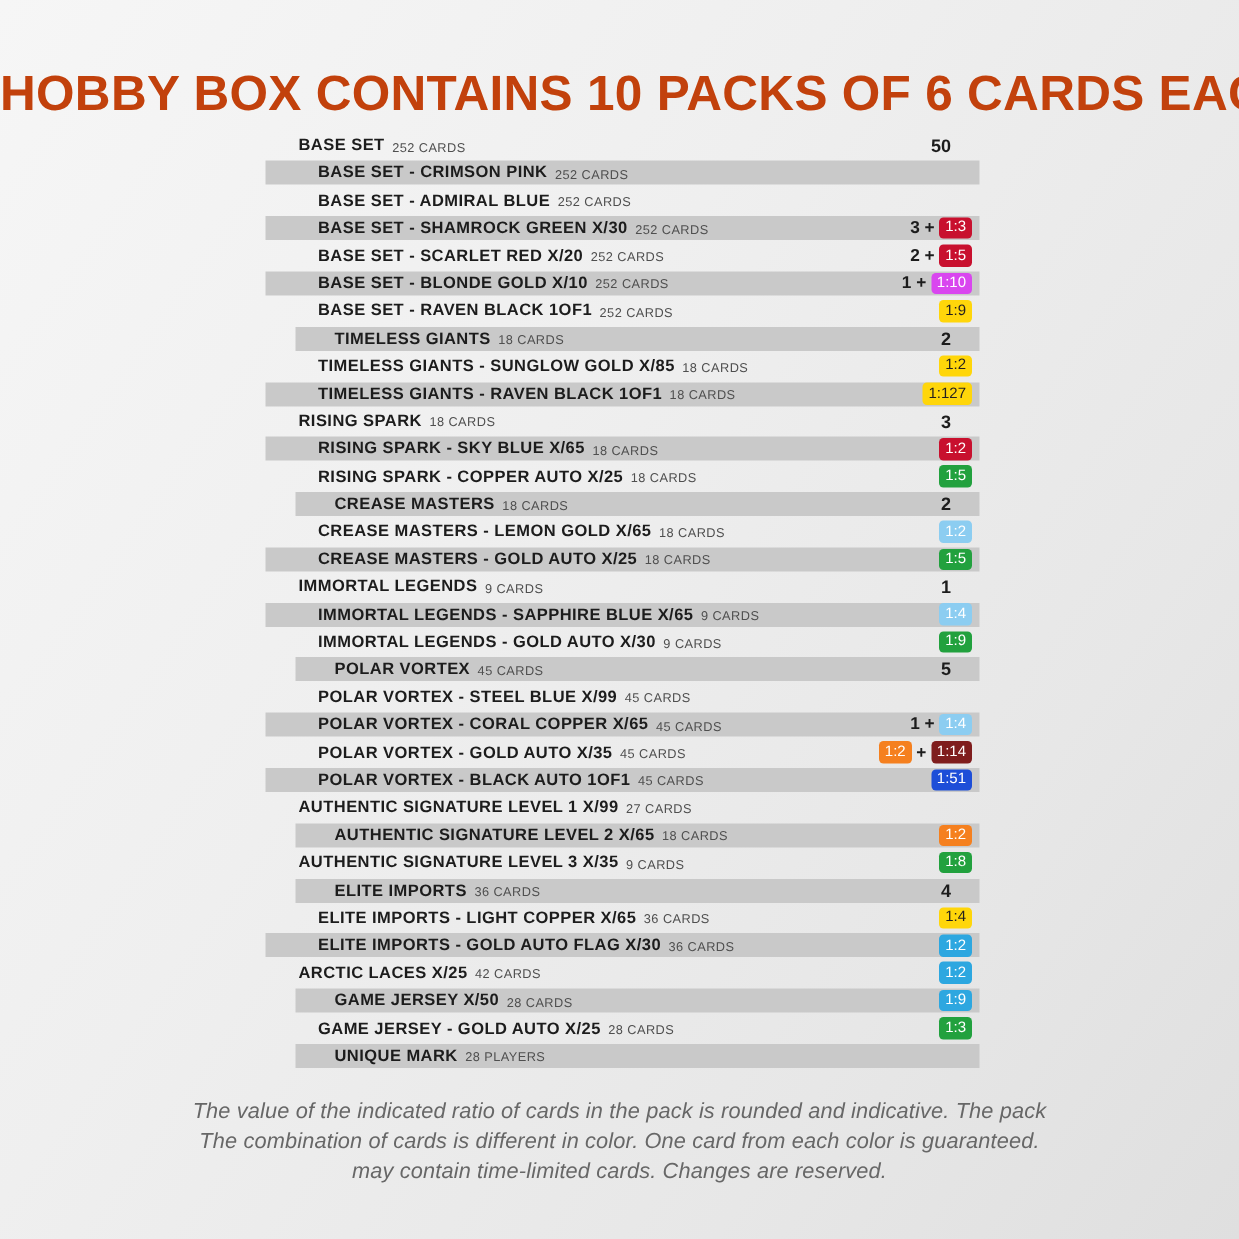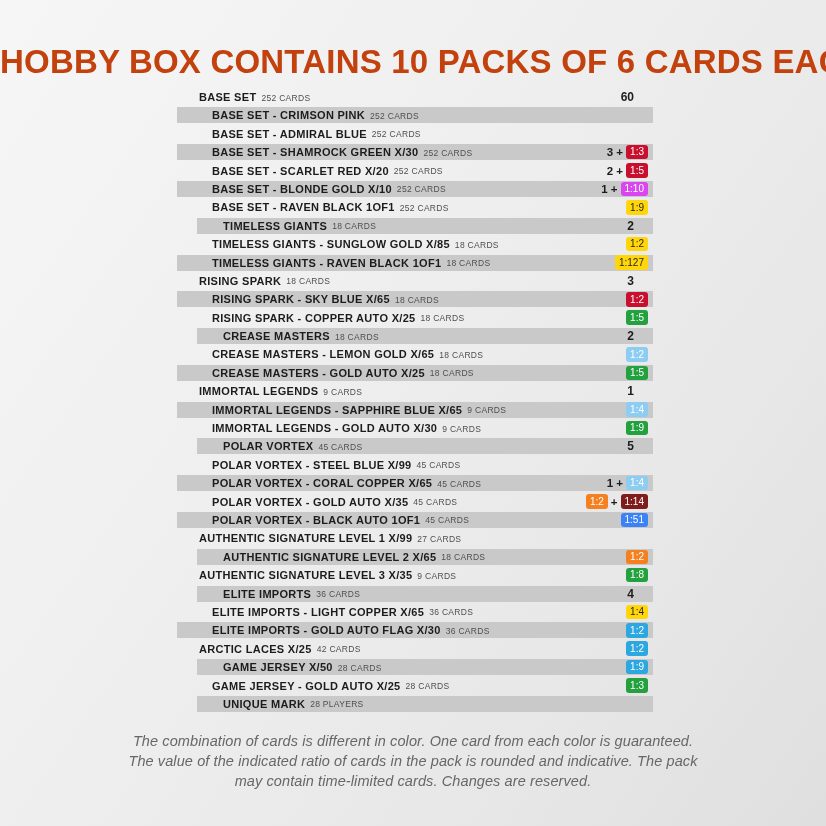--- a/index.html
+++ b/index.html
@@ -100,21 +100,21 @@
 </head>
 <body>
 
 <div class="sheet">
   <div class="title">HOBBY BOX CONTAINS 10 PACKS OF 6 CARDS EACH</div>
   <div class="table" id="rows">
       <div class="row">
         <span class="row-label">BASE SET</span>
         <span class="row-count">252 CARDS</span>
         <span class="row-value">
-          <span class="val-num">60</span>
+          <span class="val-num">50</span>
         </span>
       </div>
       <div class="row shaded indent">
         <span class="row-label">BASE SET - CRIMSON PINK</span>
         <span class="row-count">252 CARDS</span>
         <span class="row-value"></span>
       </div>
       <div class="row indent">
         <span class="row-label">BASE SET - ADMIRAL BLUE</span>
         <span class="row-count">252 CARDS</span>
@@ -261,21 +261,21 @@
         <span class="row-value">
           <span class="badge" style="background: rgb(245, 128, 31); color: rgb(255, 255, 255);">1:2</span>
           <span class="val-plain">+</span>
           <span class="badge" style="background: #7f1d1d; color: rgb(255, 255, 255);">1:14</span>
         </span>
       </div>
       <div class="row shaded indent">
         <span class="row-label">POLAR VORTEX - BLACK AUTO 1OF1</span>
         <span class="row-count">45 CARDS</span>
         <span class="row-value">
-          <span class="badge" style="background: #3b82f6; color: rgb(255, 255, 255); text-align: right;">1:51</span>
+          <span class="badge" style="background: #1d4ed8; color: rgb(255, 255, 255); text-align: right;">1:51</span>
         </span>
       </div>
       <div class="row">
         <span class="row-label">AUTHENTIC SIGNATURE LEVEL 1 X/99</span>
         <span class="row-count">27 CARDS</span>
         <span class="row-value"></span>
       </div>
       <div class="row shaded">
         <span class="row-label">AUTHENTIC SIGNATURE LEVEL 2 X/65</span>
         <span class="row-count">18 CARDS</span>
@@ -332,17 +332,17 @@
           <span class="badge" style="background: rgb(34, 161, 62); color: rgb(255, 255, 255);">1:3</span>
         </span>
       </div>
       <div class="row shaded">
         <span class="row-label">UNIQUE MARK</span>
         <span class="row-count">28 PLAYERS</span>
         <span class="row-value"></span>
       </div>
     </div>
   <div class="footer" id="footer">
+      <div>The value of the indicated ratio of cards in the pack is rounded and indicative. The pack</div>
       <div>The combination of cards is different in color. One card from each color is guaranteed.</div>
-      <div>The value of the indicated ratio of cards in the pack is rounded and indicative. The pack</div>
       <div>may contain time-limited cards. Changes are reserved.</div>
     </div>
 </div>
 
 </body></html>

